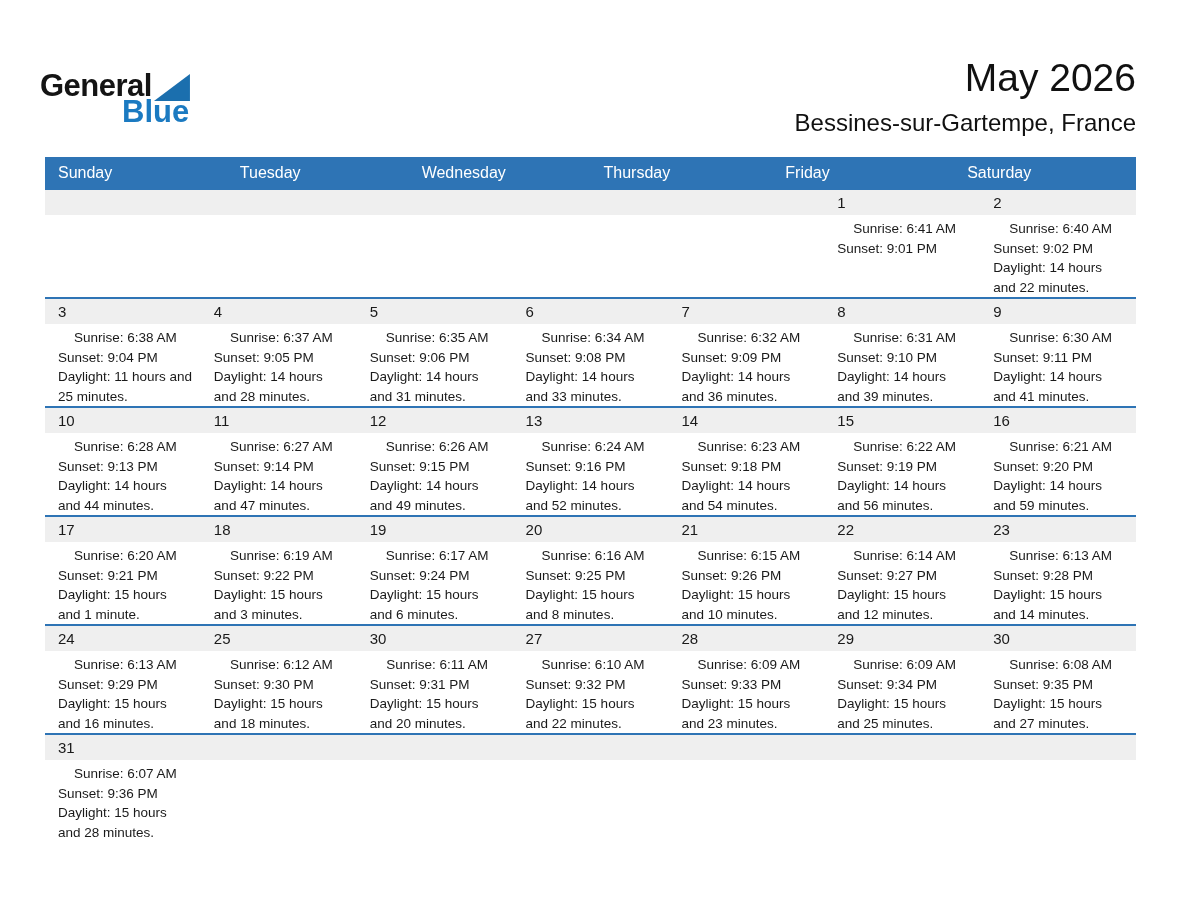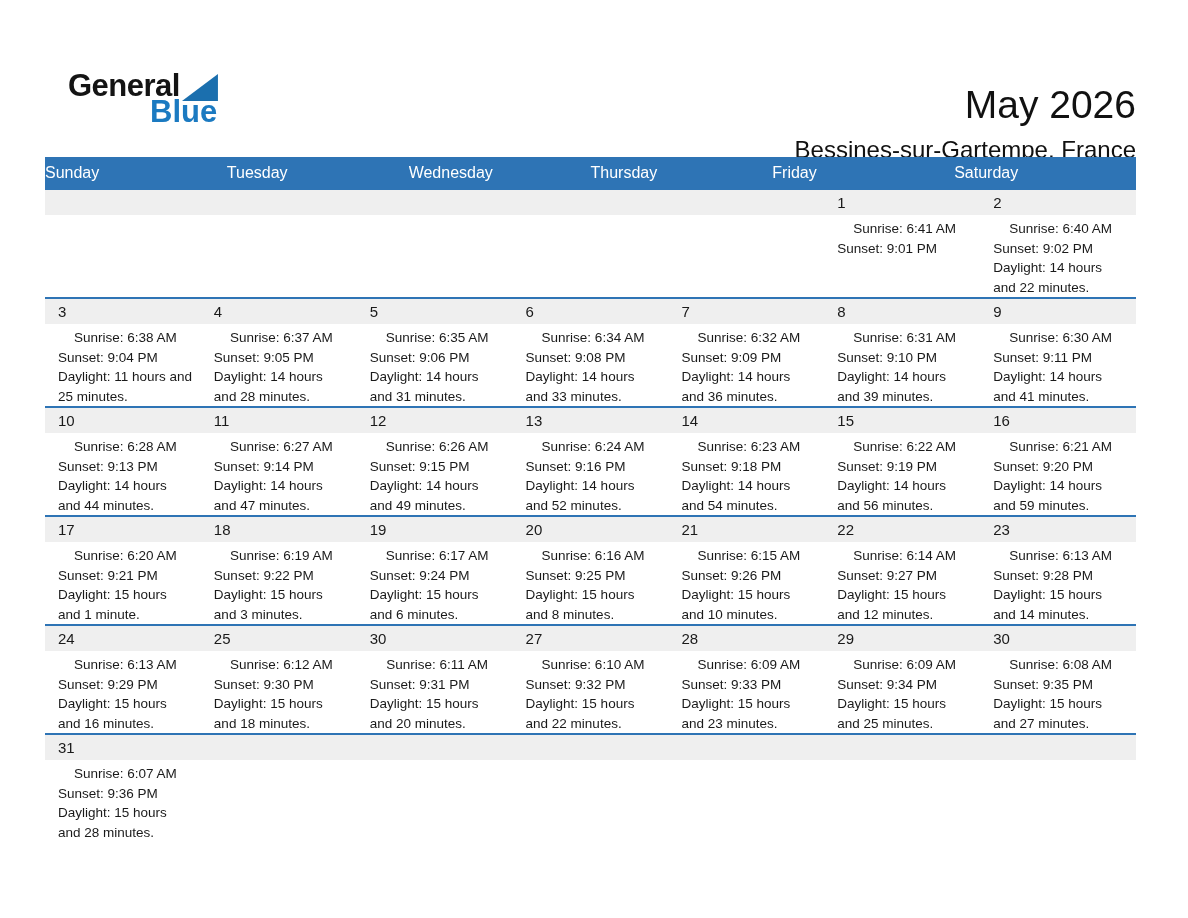--- a/index.html
+++ b/index.html
@@ -13,47 +13,47 @@
   .page {
     position: relative;
     width: 1188px;
     height: 918px;
     background: #ffffff;
     font-family: "Liberation Sans", sans-serif;
     overflow: hidden;
   }
 
   
-  .logo { position: absolute; left: 68px; top: 70px; }
+  .logo { position: absolute; left: 40px; top: 70px; }
   .logo-line1 { display: flex; align-items: flex-end; }
   .logo-general { font-size: 31px; font-weight: 600; color: #141414; letter-spacing: -0.5px; line-height: 1; }
   .logo-triangle {
     width: 36px; height: 27px;
     background: var(--triangle-blue);
     clip-path: polygon(100% 0, 100% 100%, 0 100%);
     margin-left: 2px;
   }
   .logo-blue { font-size: 31px; font-weight: 700; color: var(--logo-blue); line-height: 1; margin: -5px 0 0 82px; }
 
   
   .titles { position: absolute; right: 52px; top: 56px; text-align: right; }
-  .title { font-size: 39px; color: #111; line-height: 1.15; margin-top: 27px; }
+  .title { font-size: 39px; color: #111; line-height: 1.15; }
   .location { font-size: 24px; color: #111; margin-top: 8px; }
 
   
   .calendar {
     position: absolute;
     left: 45px; top: 157px;
     width: 1091px;
     border-bottom: 2px solid var(--line-blue);
   }
   .weekday-row { display: flex; background: var(--header-blue); height: 31px; }
   .weekday-cell {
     flex: 1 1 0; color: #ffffff; font-size: 16px;
-    line-height: 31px; box-sizing: border-box;
+    line-height: 31px; padding-left: 13px; box-sizing: border-box;
     white-space: nowrap; overflow: hidden;
   }
   .week-row {
     display: flex;
     border-top: 2px solid var(--line-blue);
     height: 109px;
     box-sizing: border-box;
     background: linear-gradient(var(--strip-gray) 25px, #ffffff 25px);
   }
   .week-row.last { height: 204px; }

